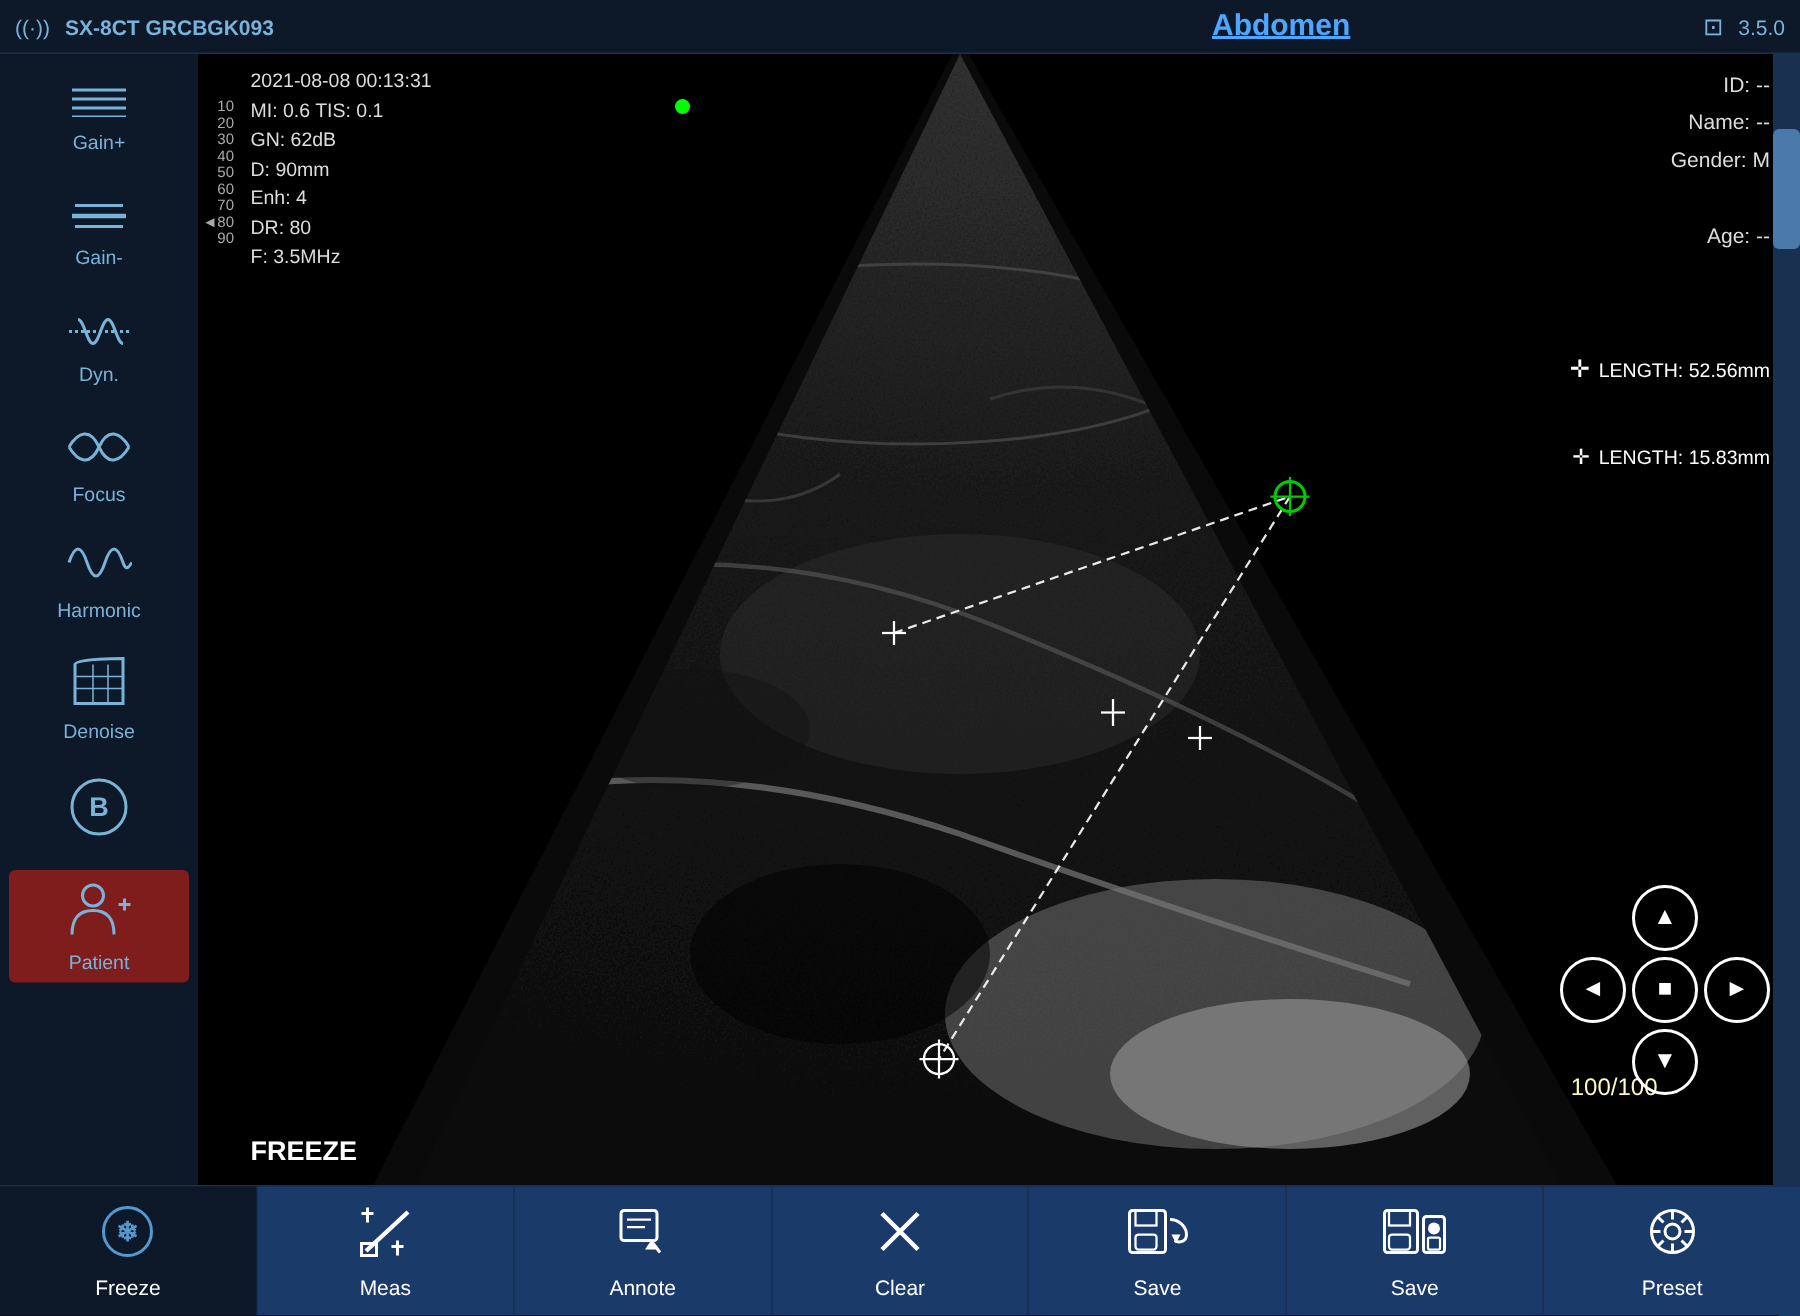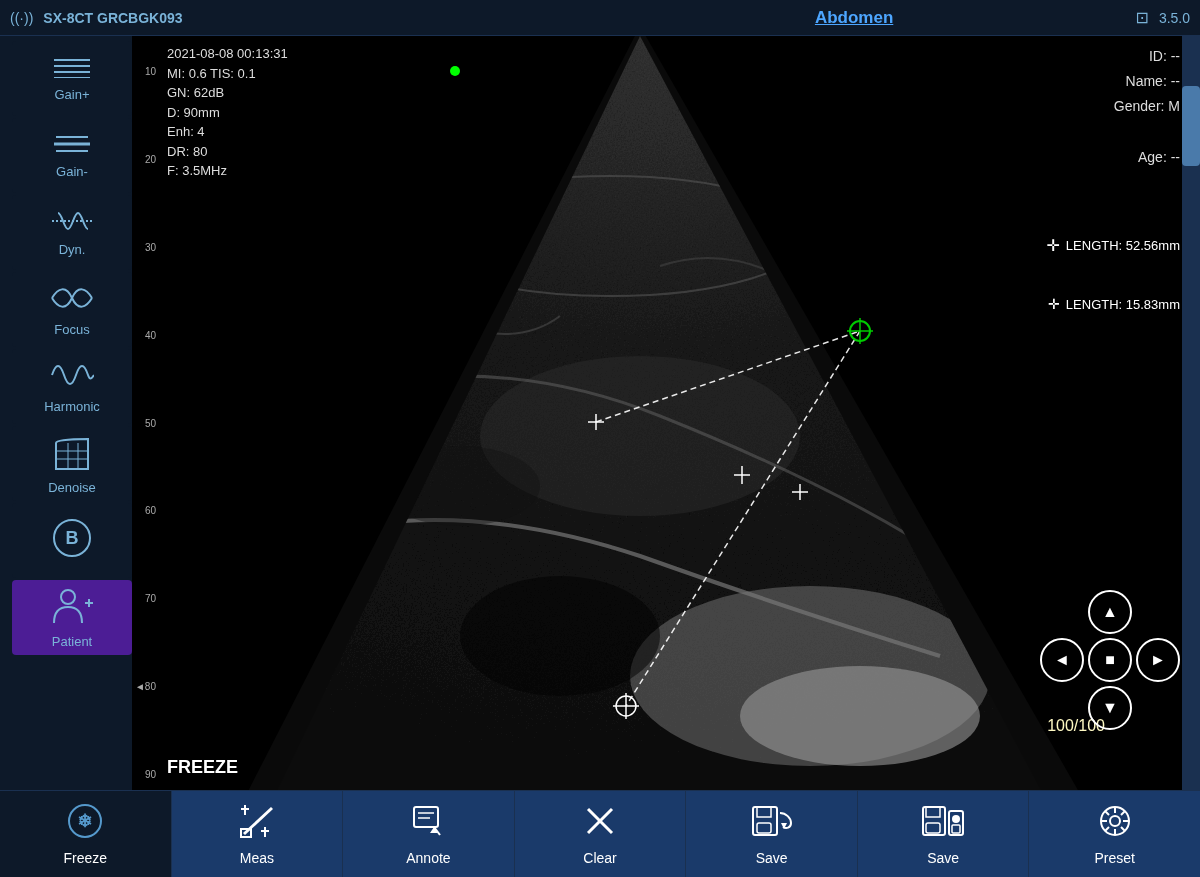--- a/index.html
+++ b/index.html
@@ -34,21 +34,21 @@
       color: #7ab3d8;
       font-size: 14px;
     }
     .device-name {
       color: #7ab3d8;
       font-size: 14px;
       font-weight: bold;
     }
     .exam-type {
       color: #4da6ff;
-      font-size: 17px;
+      font-size: 20px;
       font-weight: bold;
       text-decoration: underline;
       flex: 1;
       text-align: center;
     }
     .top-bar-right {
       display: flex;
       align-items: center;
       gap: 10px;
     }
@@ -67,21 +67,21 @@
       display: flex;
       overflow: hidden;
     }
 
     
     .left-sidebar {
       width: 132px;
       background: #0d1929;
       display: flex;
       flex-direction: column;
-      align-items: flex-end;
+      align-items: center;
       padding: 5px 0;
       gap: 2px;
       flex-shrink: 0;
     }
     .sidebar-item {
       width: 120px;
       height: 75px;
       display: flex;
       flex-direction: column;
       align-items: center;
@@ -94,41 +94,41 @@
     .sidebar-item .icon-area {
       font-size: 28px;
       color: #7ab3d8;
       line-height: 1;
     }
     .sidebar-item .label {
       font-size: 13px;
       color: #7ab3d8;
     }
     .sidebar-item.patient-item {
-      background: #4c1d95;
+      background: #7f1d1d;
     }
 
     
     .display-area {
       flex: 1;
       position: relative;
       background: #000;
       overflow: hidden;
     }
 
     
     .depth-scale {
       position: absolute;
       left: 0;
       top: 0;
       width: 28px;
       height: 100%;
       display: flex;
       flex-direction: column;
-      justify-content: space-between;
+      justify-content: flex-start;
       padding: 30px 0 10px 0;
       z-index: 5;
     }
     .depth-label {
       font-size: 10px;
       color: #aaa;
       text-align: right;
       padding-right: 4px;
     }
 

